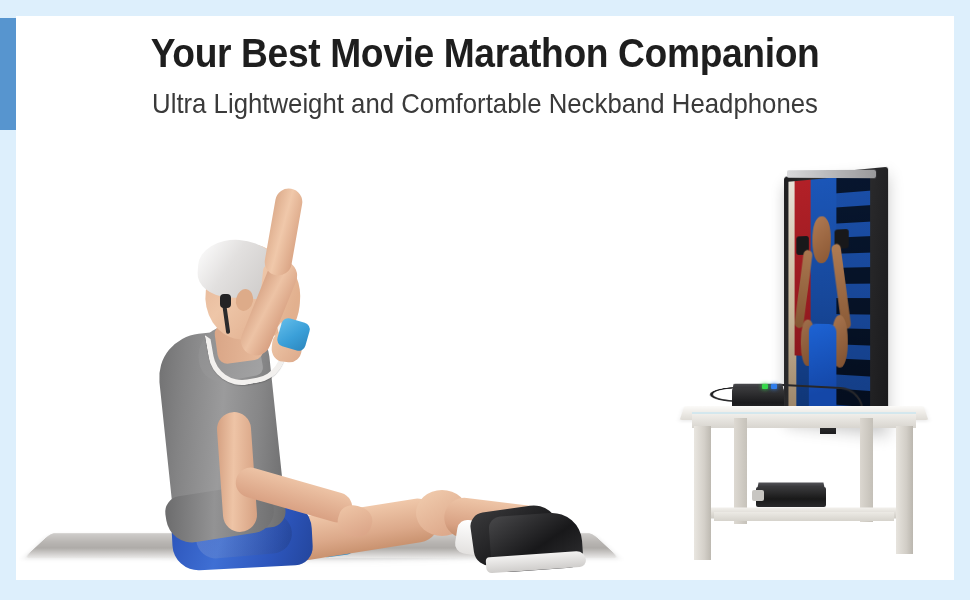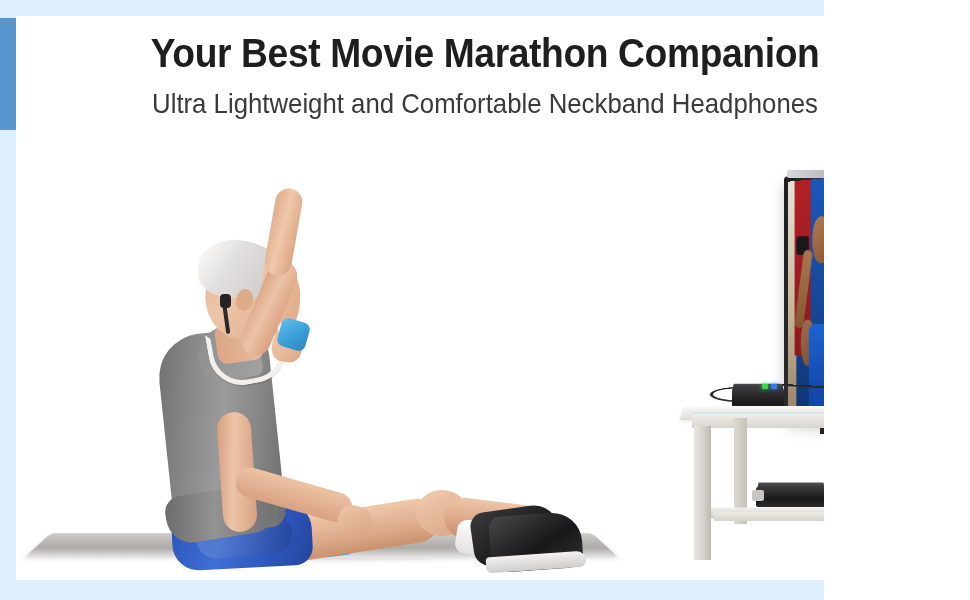--- a/index.html
+++ b/index.html
@@ -5,21 +5,21 @@
   html, body {
     margin: 0;
     padding: 0;
     background: #ffffff;
   }
   body {
     font-family: "Liberation Sans", sans-serif;
   }
   .banner {
     position: relative;
-    width: 824px;
+    width: 970px;
     height: 600px;
     overflow: hidden;
     background: #ddeffc;
   }
   .inner-card {
     position: absolute;
     left: 16px;
     top: 16px;
     width: 938px;
     height: 564px;

